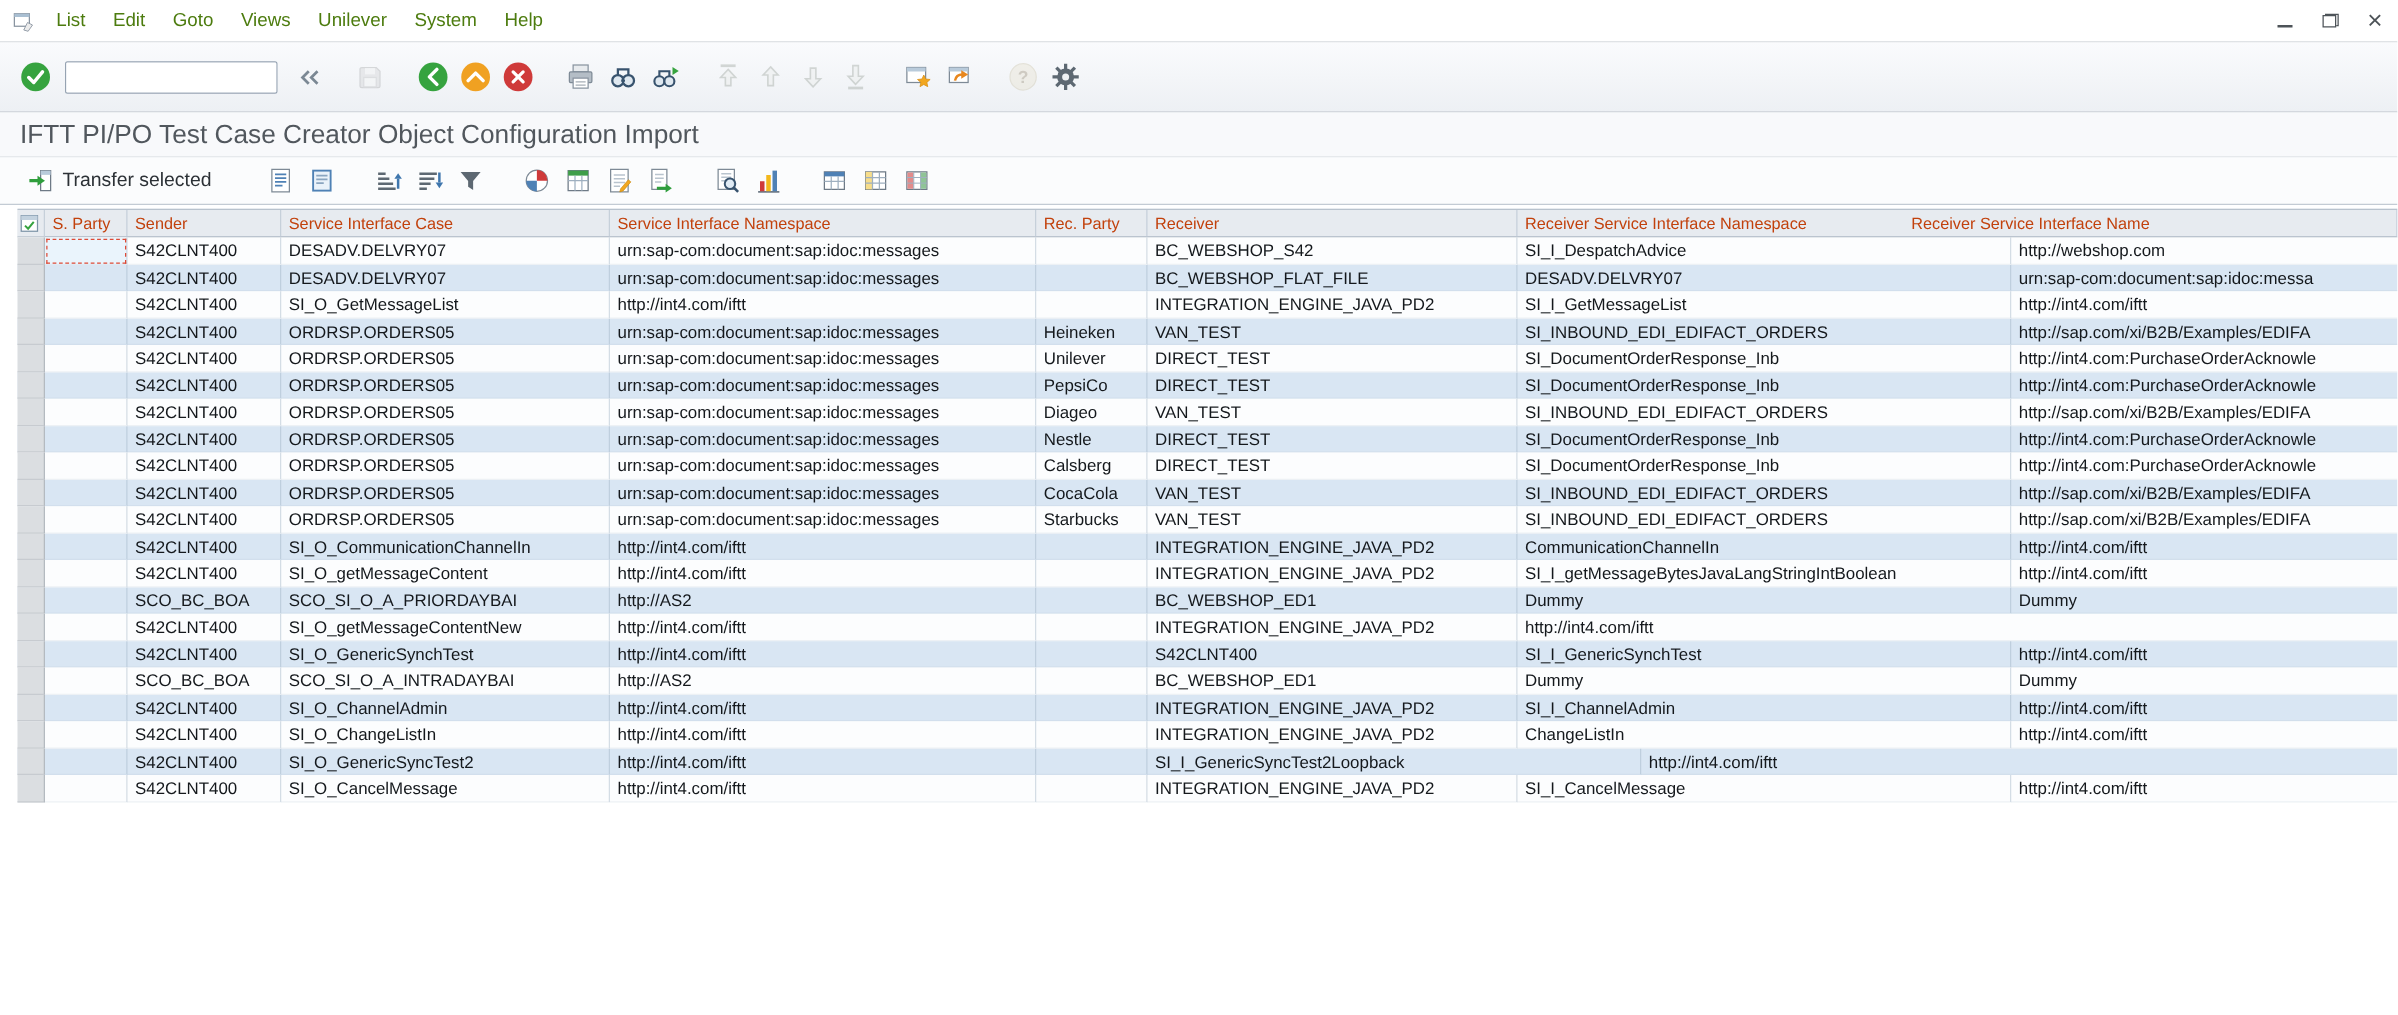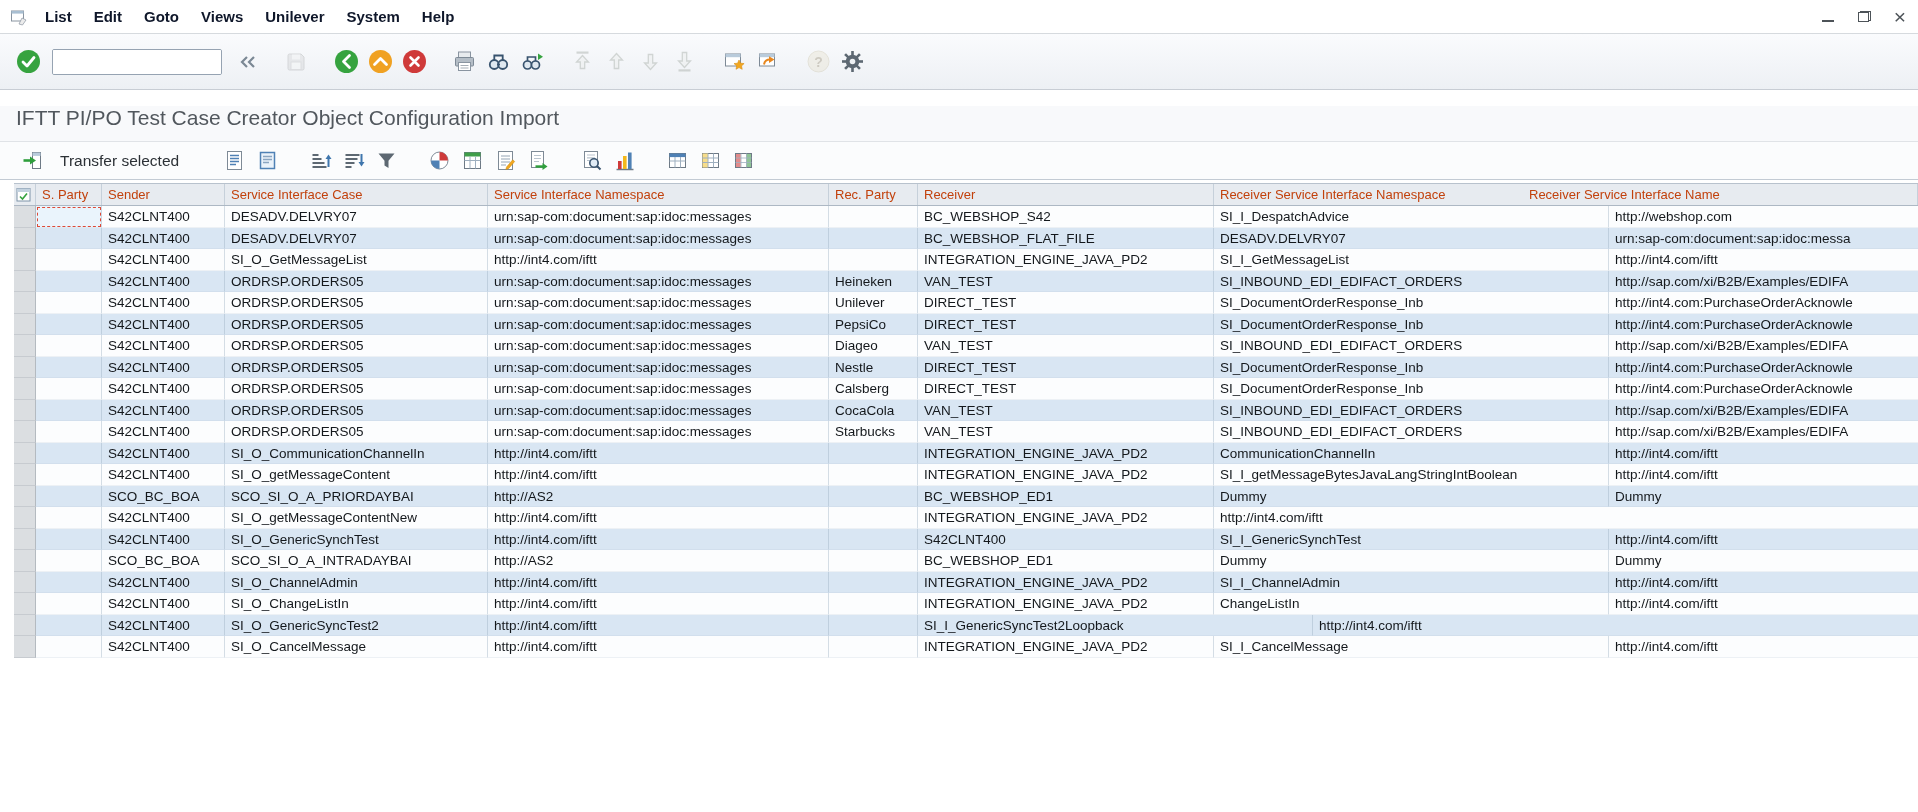--- a/index.html
+++ b/index.html
@@ -3,21 +3,21 @@
 <meta charset="utf-8">
 <style>
   * { box-sizing: border-box; margin: 0; padding: 0; }
   html,body { width:1918px; height:812px; overflow:hidden; background:#fff;
     font-family:"Liberation Sans", sans-serif; }
 
   
   .menubar { height:34px; display:flex; align-items:center; background:#fff;
     border-bottom:1px solid #d6dade; padding-left:10px; }
   .session-icon { display:flex; align-items:center; margin-right:6px; }
-  .menu-item { font-size:15px; color:#0f172a; padding:0 11px; line-height:34px; cursor:default;font-weight:bold; }
+  .menu-item { font-size:15px; color:#4d7c0f; padding:0 11px; line-height:34px; cursor:default; }
   .win-controls { margin-left:auto; display:flex; height:100%; }
   .win-btn { width:36px; display:flex; align-items:center; justify-content:center; color:#4d5358; }
   .glyph-min { width:12px; height:0; border-bottom:2px solid #4d5358; margin-top:8px; }
   .glyph-max { position:relative; width:13px; height:11px; }
   .glyph-max::before { content:""; position:absolute; right:0; top:0; width:9px; height:8px; border:1.5px solid #4d5358; }
   .glyph-max::after  { content:""; position:absolute; left:0; bottom:0; width:9px; height:8px; border:1.5px solid #4d5358; background:#fff; }
   .glyph-close { font-size:21px; line-height:1; color:#4d5358; }
 
   
   .toolbar { height:56px; background:linear-gradient(#fafbfd,#edf0f4);
@@ -25,28 +25,28 @@
   .tb-btn { width:32px; height:32px; display:flex; align-items:center; justify-content:center;
     border-radius:3px; margin-right:2px; }
   .tb-group { display:flex; align-items:center; margin-right:16px; }
   .disabled { opacity:.42; filter:saturate(.25); }
   .command-box { width:170px; height:26px; background:#fff; border:1px solid #96a3b2;
     border-radius:2px; display:flex; margin:0 8px 0 6px; overflow:hidden; }
   .command-input { flex:1; border:none; outline:none; font-size:13px; padding:0 4px;
     font-family:"Liberation Sans", sans-serif; }
 
   
-  .titlebar { height:36px; display:flex; align-items:flex-start; padding-left:16px;
-    background:#f8f9fb; border-bottom:1px solid #e0e3e7;margin-top:16px; }
+  .titlebar { height:36px; display:flex; align-items:center; padding-left:16px;
+    background:#f8f9fb; border-bottom:1px solid #e0e3e7; }
   .title-text { font-size:21px; color:#51575d; }
 
   
   .apptoolbar { height:38px; display:flex; align-items:center; background:#fbfcfd;
     border-bottom:1px solid #c3cbd4; padding-left:12px; }
-  .transfer-btn { display:flex; align-items:center; gap:17px; font-size:15.5px; color:#2c3136;
+  .transfer-btn { display:flex; align-items:center; gap:7px; font-size:15.5px; color:#2c3136;
     padding:4px 10px; margin-right:30px; border-radius:3px; }
   .alv-btn { width:30px; height:30px; display:flex; align-items:center; justify-content:center;
     border-radius:3px; margin-right:3px; }
   .alv-group { display:flex; margin-right:20px; }
 
   
   .table-area { margin-left:14px; margin-top:3px; }
   .thead { display:flex; height:23px; background:#e7ebf0;
     border-top:1px solid #b8c2cd; border-bottom:1px solid #adb8c4; }
   .th { font-size:13px; color:#c2410c; display:flex; align-items:center; padding-left:6px;

